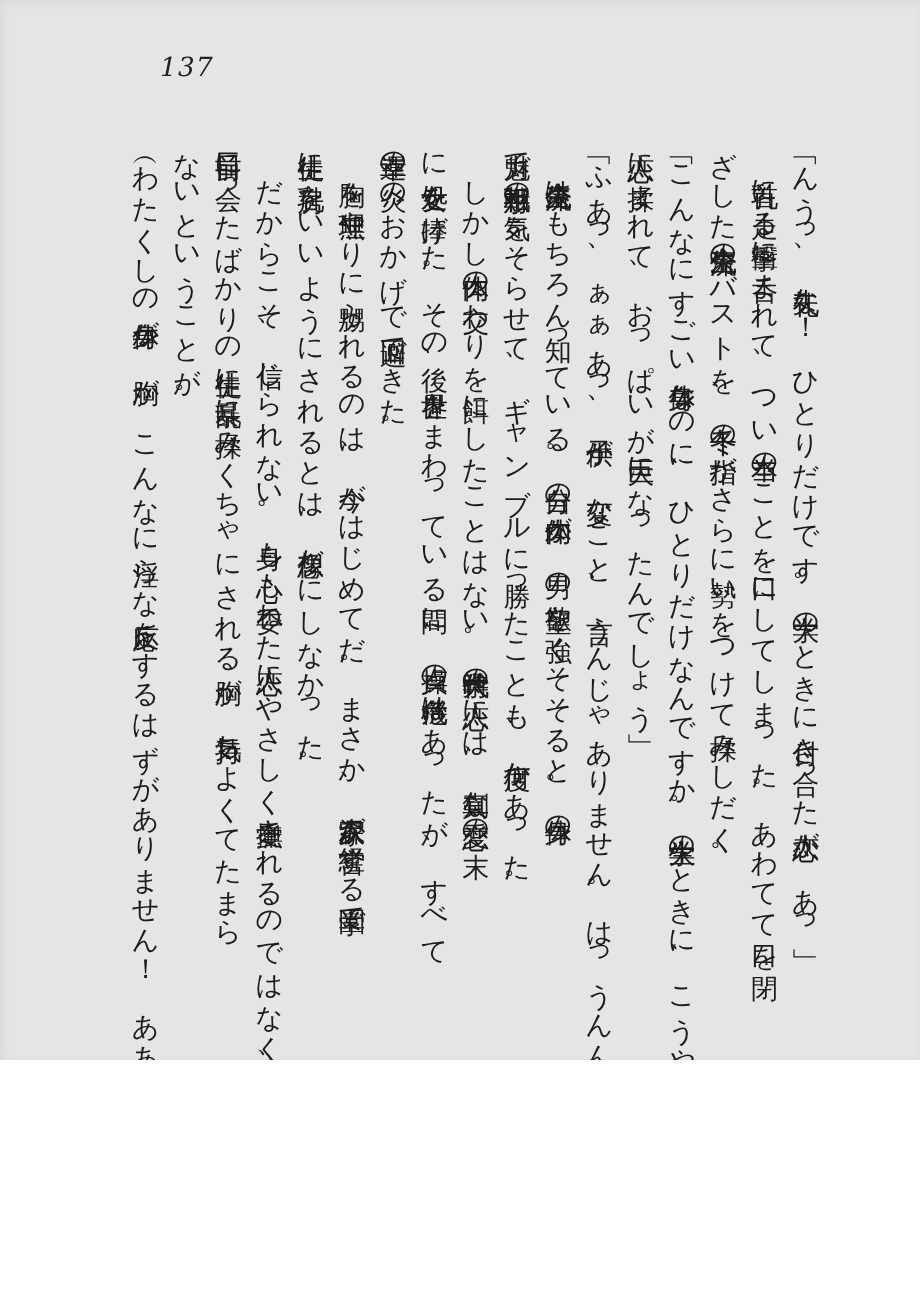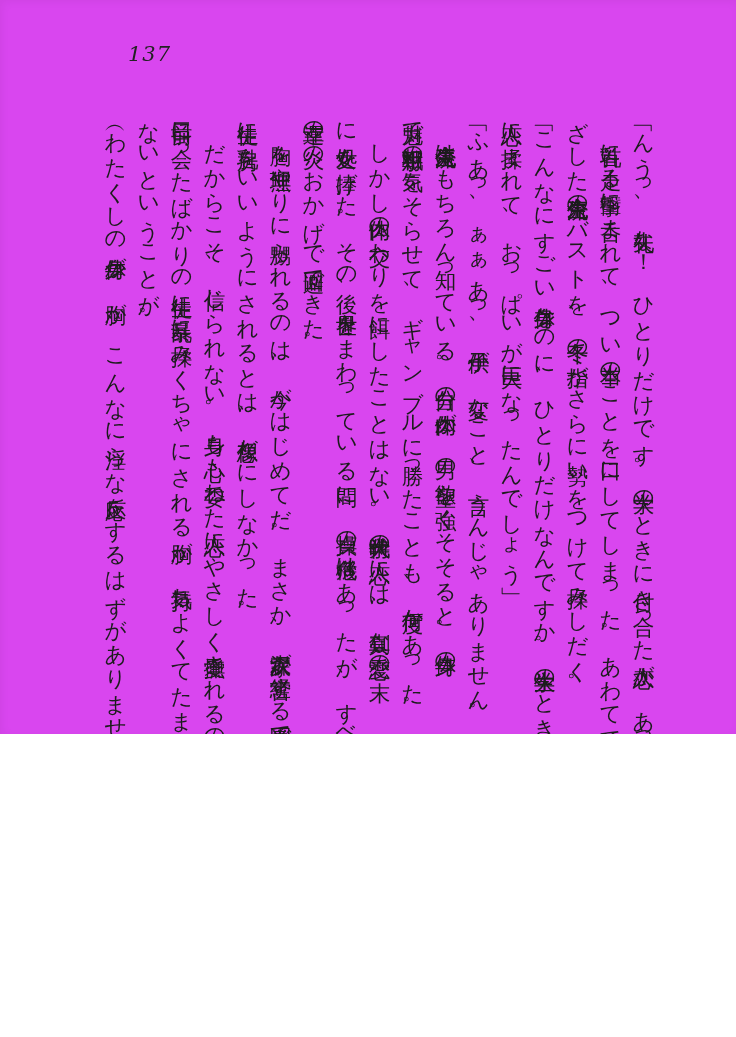--- a/index.html
+++ b/index.html
@@ -3,22 +3,22 @@
 <meta charset="utf-8">
 <style>
   html, body {
     margin: 0;
     padding: 0;
     background: #ffffff;
   }
   .page {
     position: relative;
     width: 736px;
-    height: 734px;
-    background: #d946ef;
+    height: 848px;
+    background: #e5e5e5;
     overflow: hidden;
     font-family: "DejaVu Serif", "Liberation Serif", serif;
     box-shadow: inset 2px 2px 8px rgba(0,0,0,0.05);
   }
   .page-number {
     position: absolute;
     top: 44px;
     left: 128px;
     font-size: 21px;
     font-style: italic;

